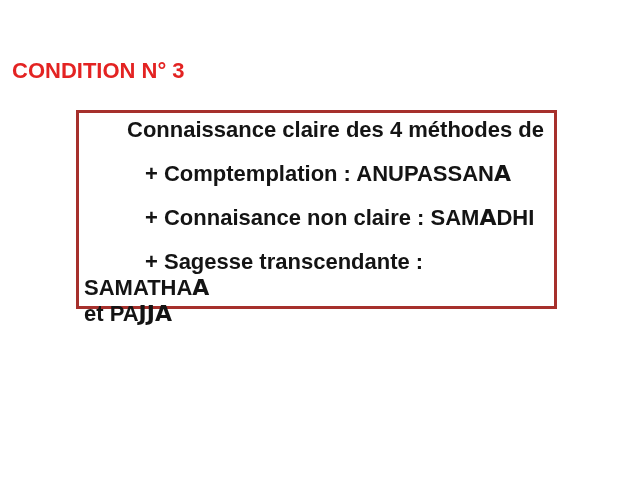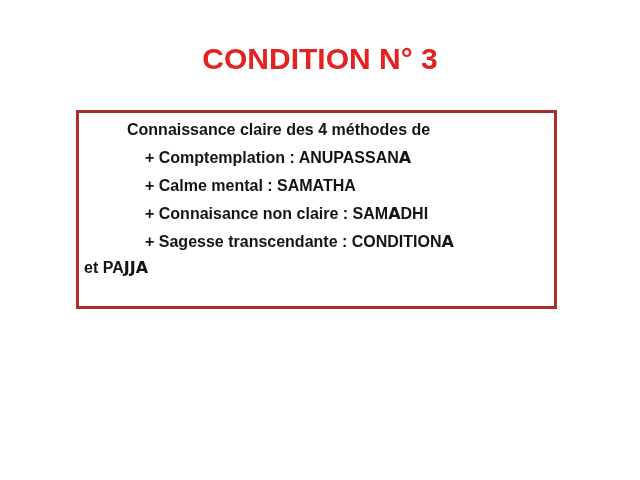--- a/index.html
+++ b/index.html
@@ -11,67 +11,65 @@
     background: var(--background, #ffffff);
     font-family: "Liberation Sans", sans-serif;
     overflow: hidden;
   }
 
   .title {
     position: absolute;
     top: 44px;
     left: 0;
     right: 0;
-    margin: 0;
-    text-align: center;
-    font-size: 30px;
+    margin: 12px;
+    font-size: 22px;
     line-height: 30px;
     font-weight: bold;
     color: var(--title, #e32322);
   }
 
   .box {
     position: absolute;
     left: 76px;
     top: 110px;
     width: 481px;
     height: 199px;
     box-sizing: border-box;
     border: 3px solid var(--border, #a6302c);
     padding: 4px 6px 4px 5px;
     background: #ffffff;
   }
 
   .para {
     margin: 0;
-    font-size: 16px;
+    font-size: 22px;
     line-height: 26px;
     font-weight: bold;
     color: var(--text, #141414);
   }
 
   .indent-para   { text-indent: 43px; }
-  .indent-bullet { text-indent: 61px; margin-top: 2px; }
+  .indent-bullet { text-indent: 61px; margin-top: 18px; }
 
   
   .xb { font-family: "DejaVu Sans", sans-serif; font-weight: bold; }
 </style>
 </head>
 <body>
 
 <div class="slide">
 
   <h1 class="title">CONDITION N° 3</h1>
 
   <div class="box">
 
     <p class="para indent-para"><span>Connaissance claire des 4 méthodes de</span><br></p>
 
     <p class="para indent-bullet"><span>+ Comptemplation : ANUPASSAN</span><span class="xb">A</span></p>
 
-    <p class="para indent-bullet"><span>+ Calme mental : SAMATHA</span></p>
 
     <p class="para indent-bullet"><span>+ Connaisance non claire : SAM</span><span class="xb">A</span><span>DHI</span></p>
 
-    <p class="para indent-bullet"><span>+ Sagesse transcendante : CONDITION</span><span class="xb">A</span><br><span>et PA</span><span class="xb">JJA</span></p>
+    <p class="para indent-bullet"><span>+ Sagesse transcendante : SAMATHA</span><span class="xb">A</span><br><span>et PA</span><span class="xb">JJA</span></p>
 
   </div>
 </div>
 
 </body></html>

